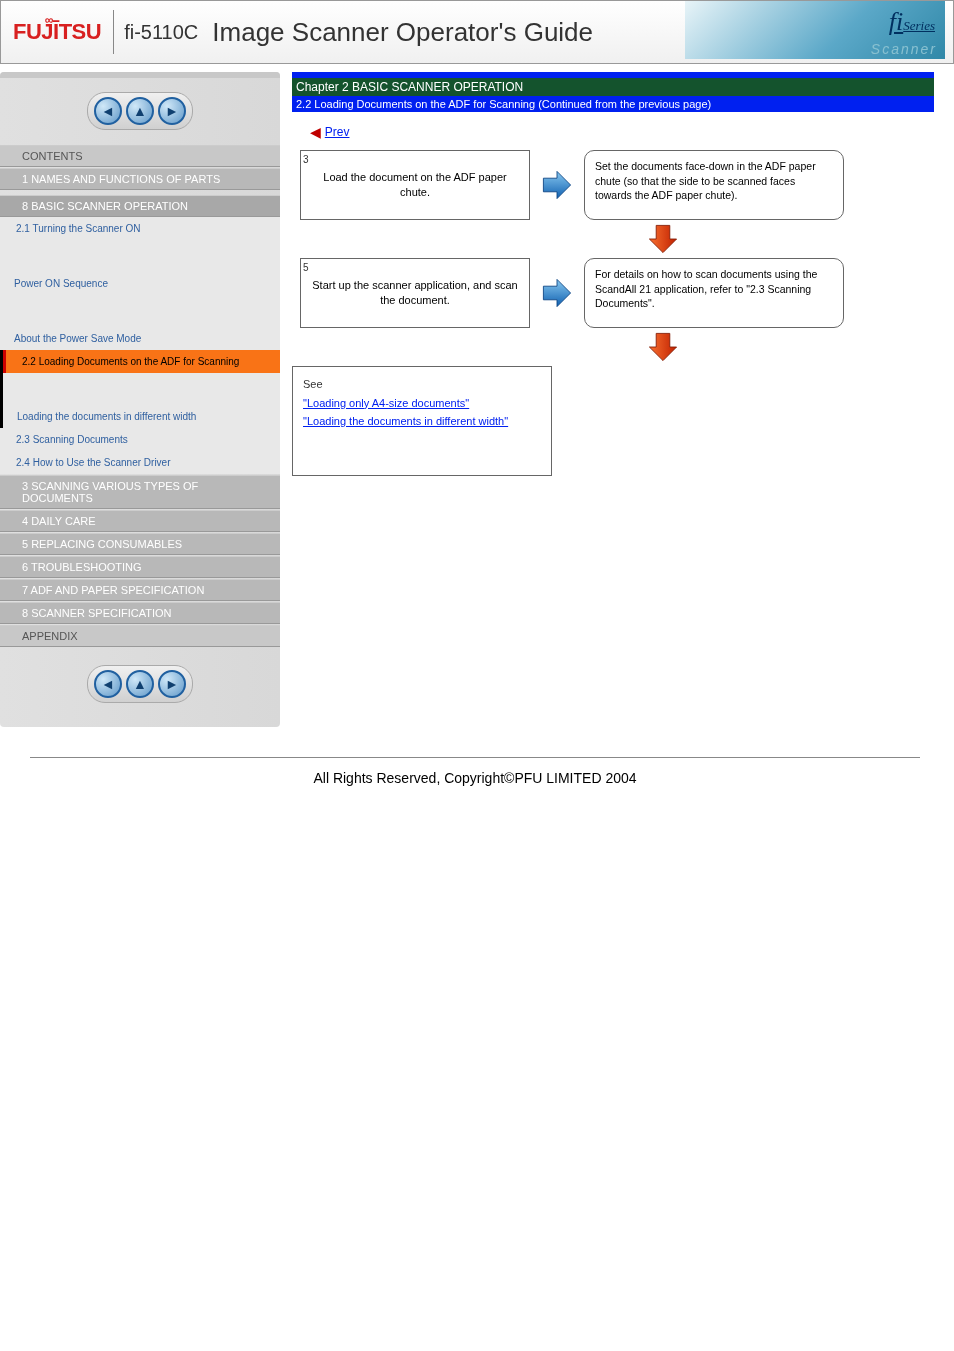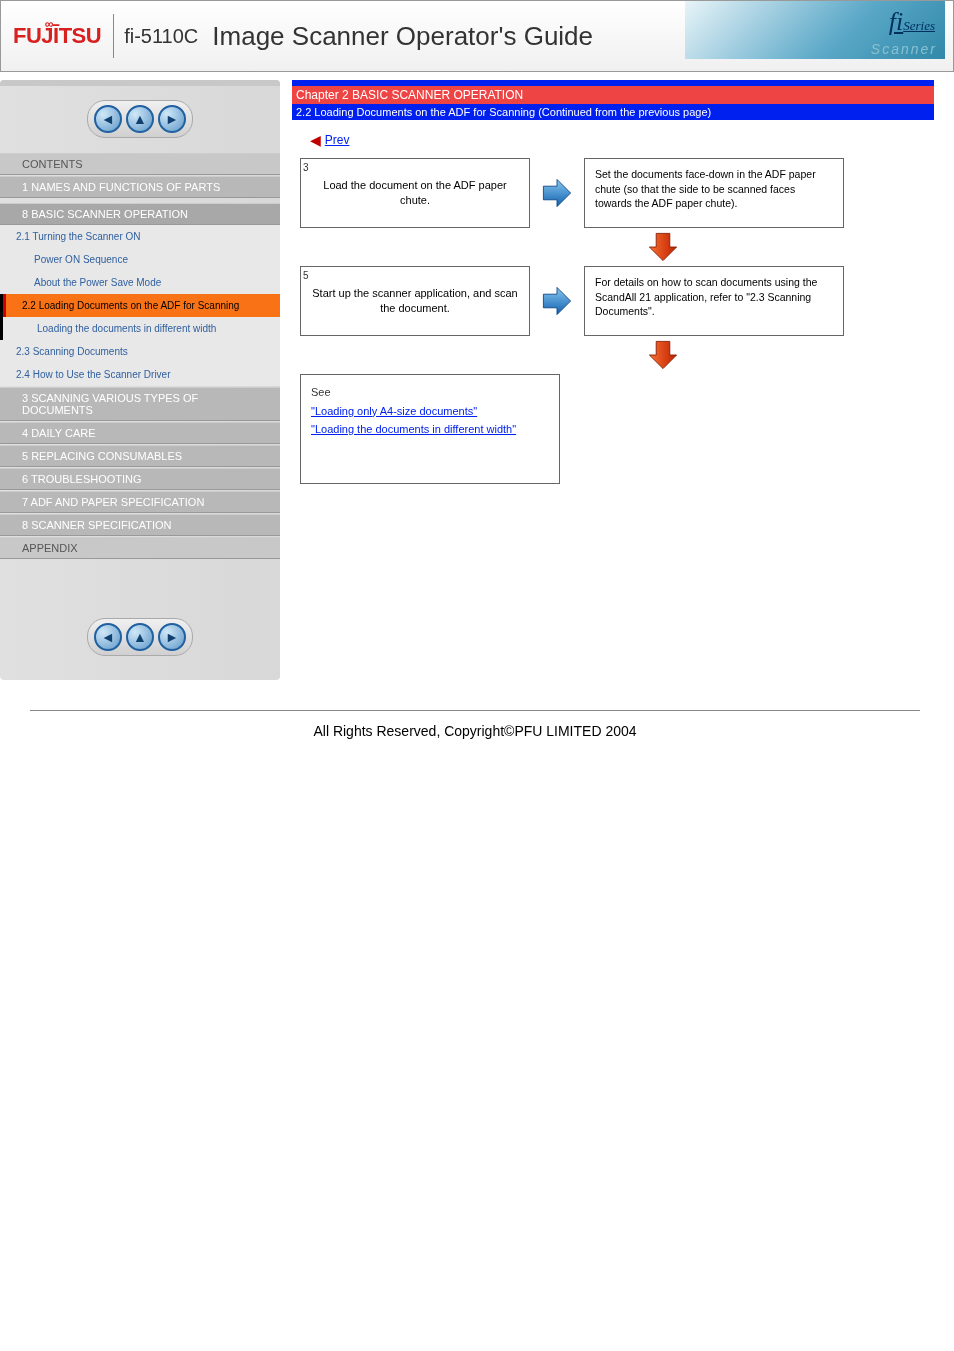--- a/index.html
+++ b/index.html
@@ -4,21 +4,21 @@
   <style>
     * { margin: 0; padding: 0; box-sizing: border-box; }
     body {
       font-family: Arial, sans-serif;
       background: #fff;
       width: 954px;
     }
     .header {
       display: flex;
       align-items: center;
-      height: 72px;
+      height: 64px;
       border: 1px solid #999;
       background: linear-gradient(to bottom, #fff 0%, #f0f0f0 100%);
       position: relative;
     }
     .fujitsu-logo {
       color: #d82020;
       font-weight: bold;
       font-size: 22px;
       padding: 0 12px;
       font-family: Arial, sans-serif;
@@ -158,38 +158,39 @@
       font-size: 10px;
       color: #3060a0;
       padding: 6px 8px 6px 16px;
       cursor: pointer;
     }
     .submenu-item.active {
       background: #f97316;
       color: #000;
     }
     .submenu-item.sub-sub {
-      padding-left: 34px;
+      padding-left: 14px;
+      margin-top: 32px;
     }
     .bottom-nav {
       margin-top: auto;
       padding: 18px 0 24px 0;
       display: flex;
       justify-content: center;
     }
     .content {
       flex: 1;
       margin-right: 20px;
     }
     .content-header {
       height: 6px;
       background: #0020f0;
     }
     .chapter-row {
-      background: #ef4444;
+      background: #14532d;
       color: #fff;
       font-size: 12px;
       padding: 2px 2px 2px 2px;
       height: 18px;
       margin-bottom: 6px;
       display: flex;
       align-items: center;
     }
     .chapter-row .ch {
       padding-left: 2px;
@@ -228,20 +229,21 @@
       display: flex;
       align-items: center;
       justify-content: center;
       text-align: center;
     }
     .flow-box.right {
       width: 260px;
       min-height: 70px;
       padding: 8px 10px;
       font-size: 10.5px;
+      border-radius: 10px;
     }
     .flow-num {
       position: absolute;
       left: 2px;
       top: 2px;
       font-size: 10px;
       color: #333;
     }
     .arrow-right {
       font-size: 0;
@@ -251,21 +253,20 @@
       display: flex;
       justify-content: center;
       margin-left: 100px;
       margin-bottom: 2px;
     }
     .arrow-down svg { width: 34px; height: 34px; }
     .links-box {
       border: 1px solid #666;
       width: 260px;
       min-height: 110px;
-      margin-left: 8px;
       padding: 8px 10px;
       font-size: 11px;
       line-height: 1.7;
     }
     .links-box .lbl { color: #333; }
     .links-box a {
       color: #0020f0;
       text-decoration: underline;
       cursor: pointer;
     }

